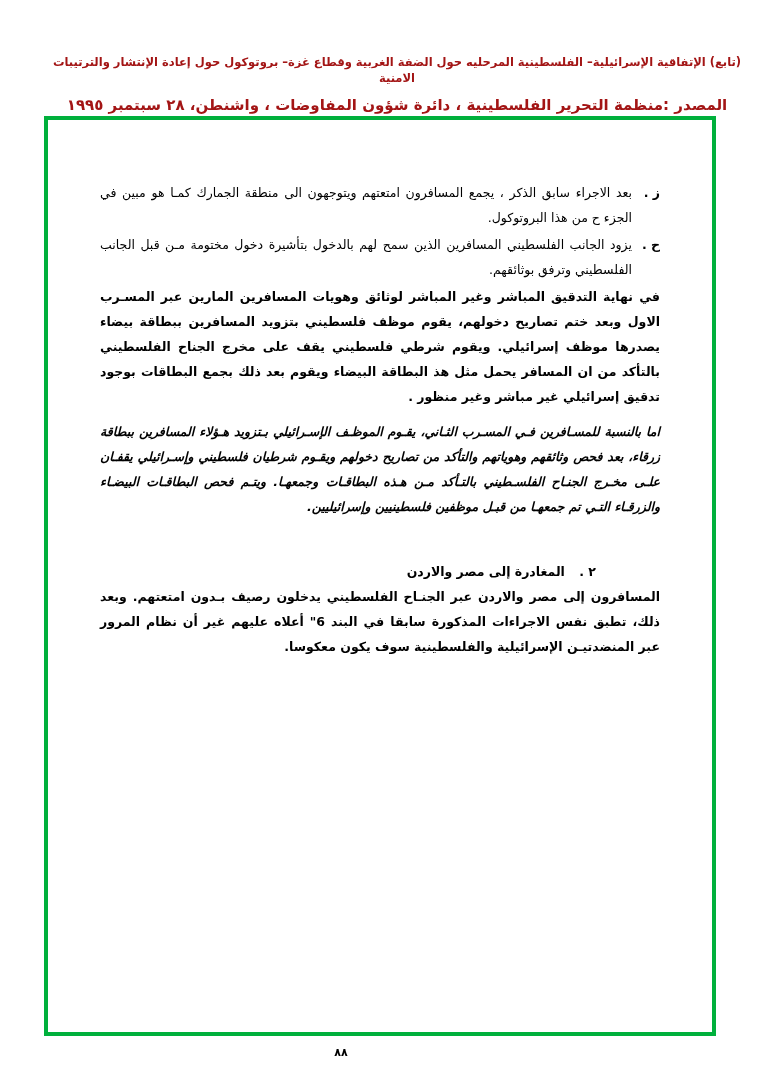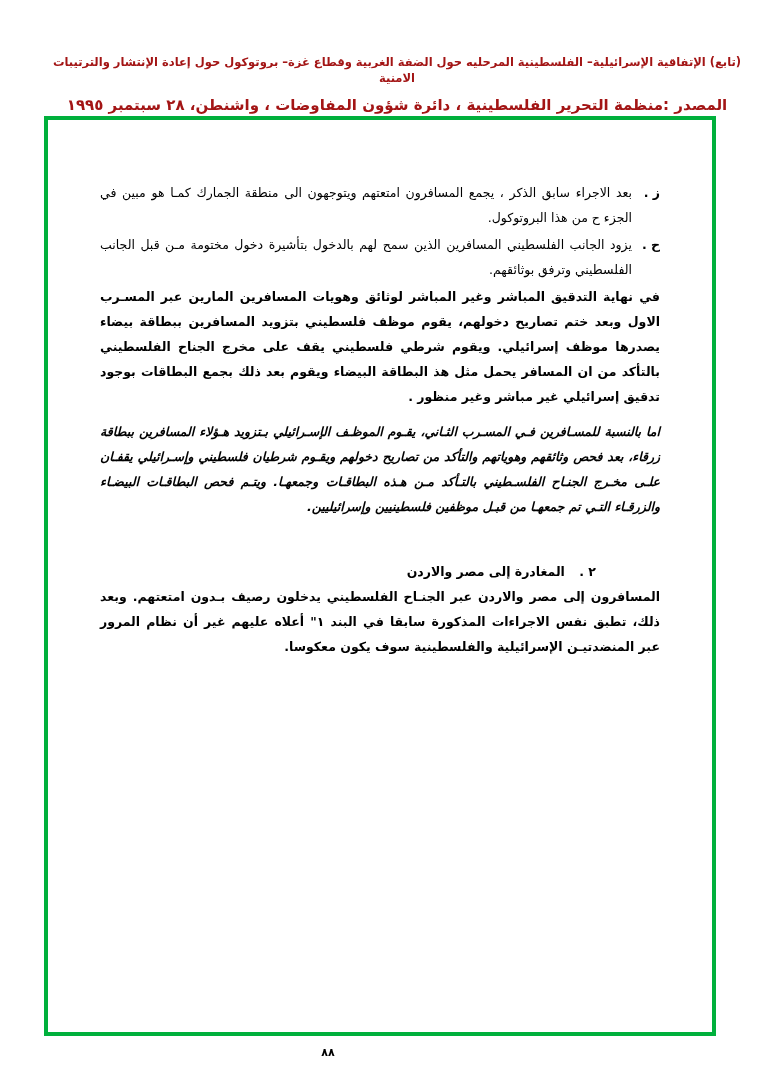--- a/index.html
+++ b/index.html
@@ -99,21 +99,21 @@
     line-height: 2.0;
     text-align: right;
     padding-right: 64px;
   }
   .section-head .num {
     margin-left: 10px;
   }
   .page-number {
     position: absolute;
     top: 1046px;
-    left: 0;
+    left: 13px;
     width: 656px;
     text-align: center;
     font-size: 11px;
     font-weight: bold;
     color: #000000;
   }
   .tight { letter-spacing: 0.2px; font-style: italic; }
 </style>
 </head>
 <body>
@@ -147,20 +147,20 @@
       <div class="gap-small"></div>
 
 
       <div class="gap-large"></div>
 
       <div class="section-head">
         <span class="num">٢ .</span>
         <span>المغادرة إلى مصر والاردن</span>
       </div>
 
-      <p class="para">المسافرون إلى مصر والاردن عبر الجنـاح الفلسطيني يدخلون رصيف بـدون امتعتهم. وبعد ذلك، تطبق نفس الاجراءات المذكورة سابقا في البند ١" أعلاه عليهم غير أن نظام المرور عبر المنضدتيـن الإسرائيلية والفلسطينية سوف يكون معكوسا.</p>
+      <p class="para">المسافرون إلى مصر والاردن عبر الجنـاح الفلسطيني يدخلون رصيف بـدون امتعتهم. وبعد ذلك، تطبق نفس الاجراءات المذكورة سابقا في البند 6" أعلاه عليهم غير أن نظام المرور عبر المنضدتيـن الإسرائيلية والفلسطينية سوف يكون معكوسا.</p>
 
     </div>
   </div>
 
   <div class="page-number">٨٨</div>
 
 </div>
 
 </body></html>

